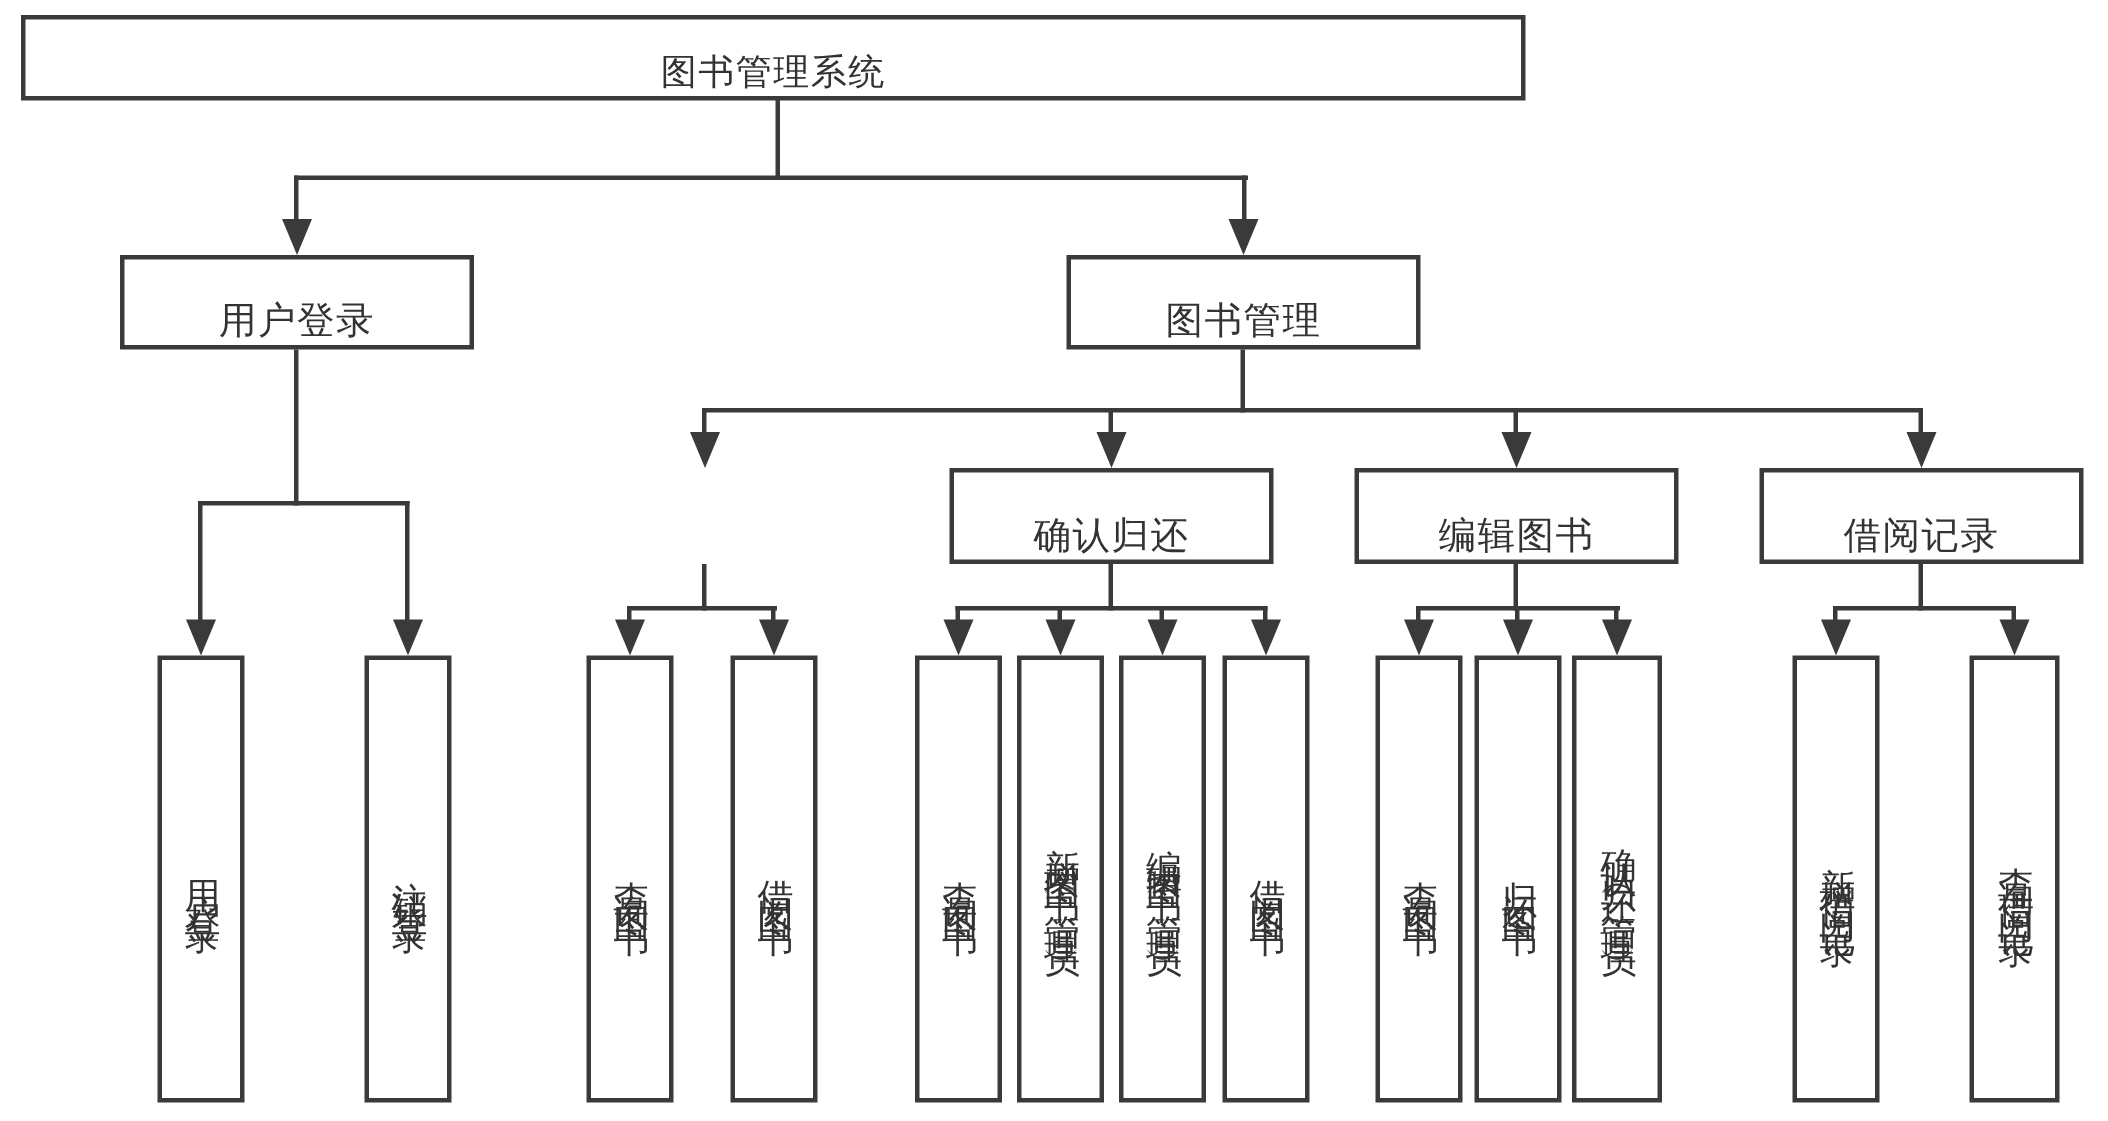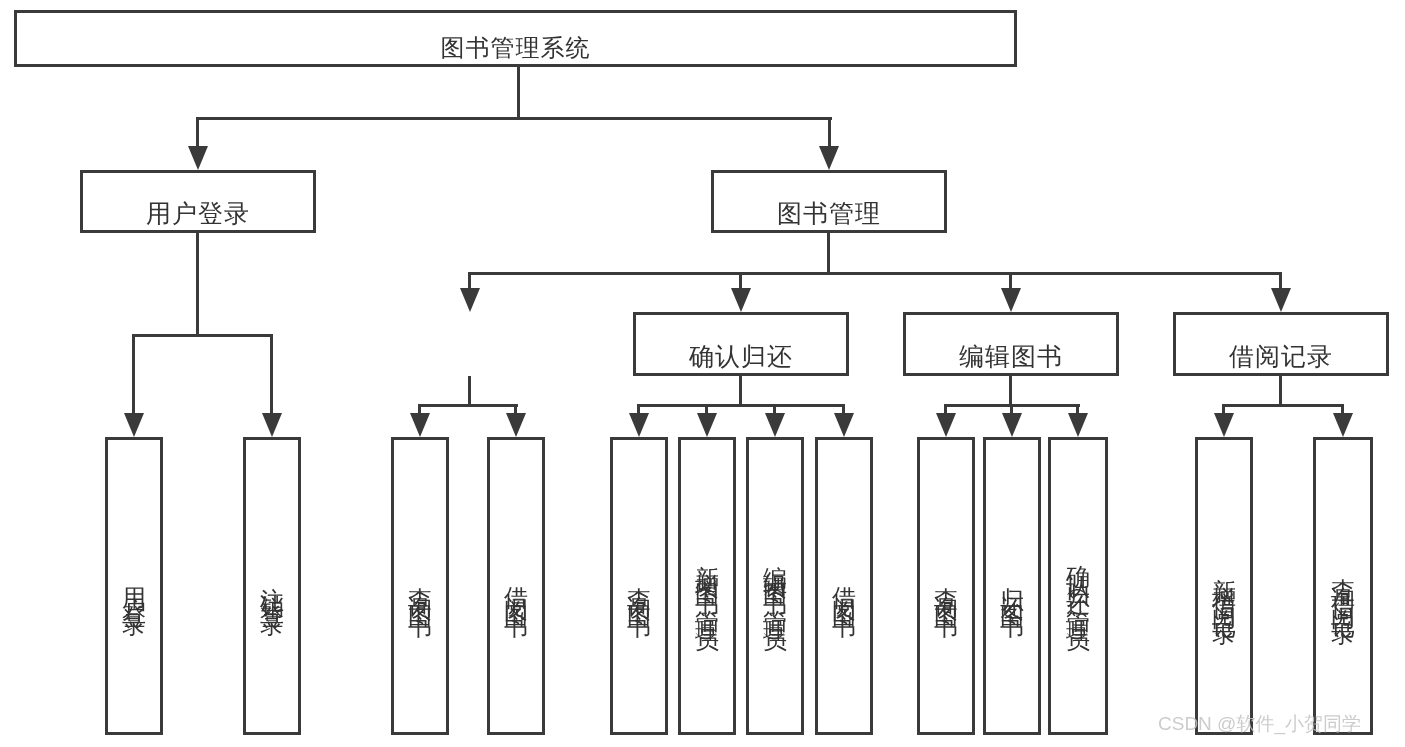--- a/index.html
+++ b/index.html
@@ -183,15 +183,14 @@
   <div class="leaf" style="left:1048px;width:60px;">
     <span class="vtext">确认归还（管理员）</span>
   </div>
   <div class="leaf" style="left:1195px;">
     <span class="vtext">新增借阅记录</span>
   </div>
   <div class="leaf" style="left:1313px;width:60px;">
     <span class="vtext">查询借阅记录</span>
   </div>
 
-  <div class="watermark">CSDN @软件_小贺同学</div>
 
 </div>
 
 </body></html>

